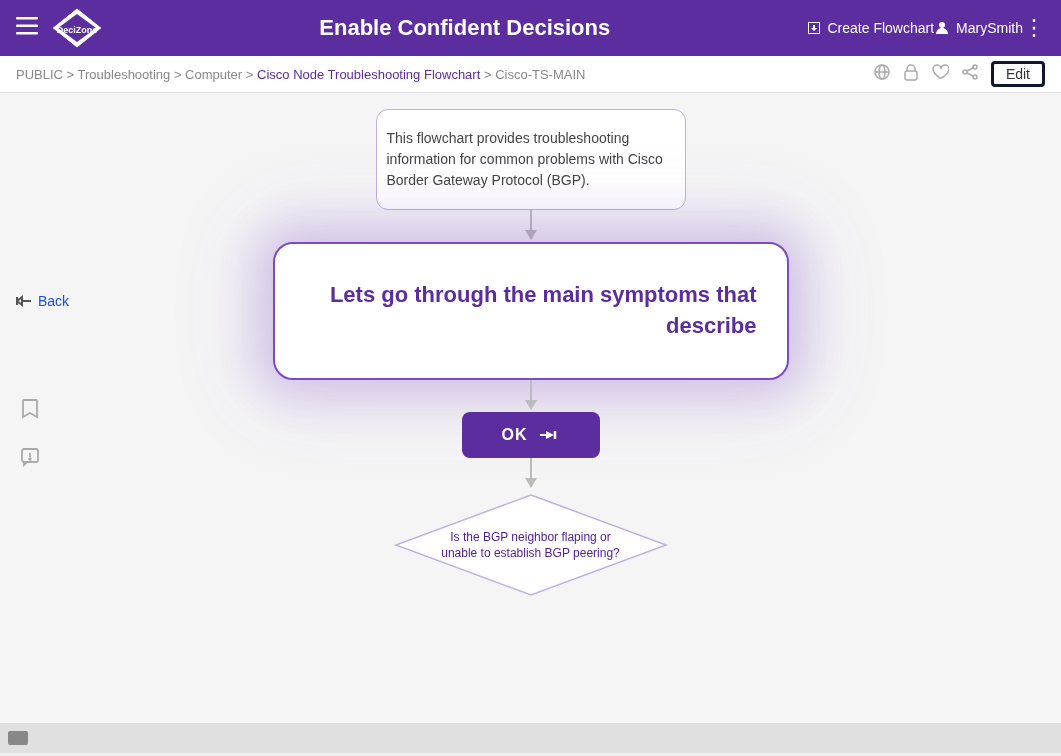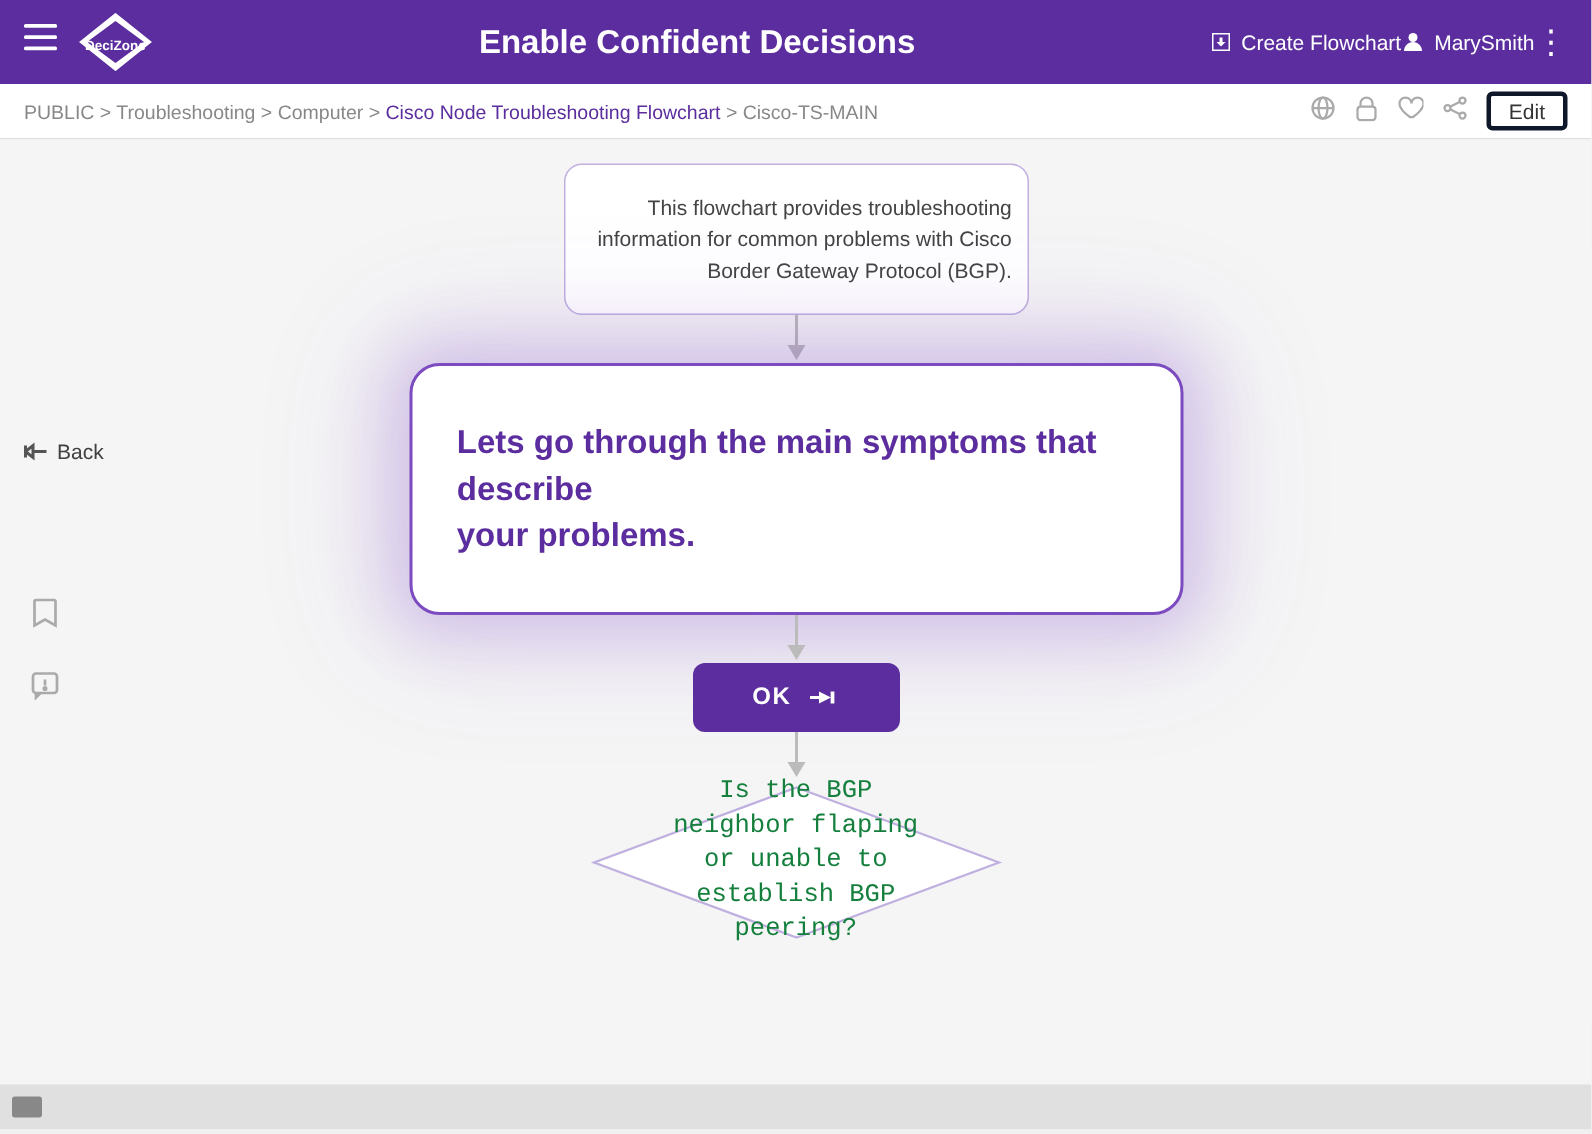--- a/index.html
+++ b/index.html
@@ -119,21 +119,21 @@
     }
 
     
     #back-btn {
       position: absolute;
       left: 16px;
       top: 200px;
       display: flex;
       align-items: center;
       gap: 6px;
-      color: #404040;
+      color: #1d4ed8;
       cursor: pointer;
       font-size: 14px;
       background: none;
       border: none;
     }
 
     
     #flowchart {
       position: absolute;
       left: 0;
@@ -145,35 +145,35 @@
       align-items: center;
     }
 
     
     .info-box {
       background: white;
       border: 1.5px solid #c0b0e0;
       border-radius: 12px;
       width: 310px;
       padding: 18px 10px;
-      text-align: right;
+      text-align: left;
       font-size: 14px;
       color: #444;
       line-height: 1.5;
       margin-top: 20px;
     }
 
     
     .main-box {
       background: white;
       border: 2.5px solid #7c4bc0;
       border-radius: 20px;
       width: 516px;
       padding: 36px 30px;
-      text-align: left;
+      text-align: right;
       font-size: 22px;
       font-weight: bold;
       color: #5b2d9e;
       line-height: 1.4;
       box-shadow: 0 0 40px 15px rgba(120, 60, 200, 0.2), 0 0 80px 30px rgba(120, 60, 200, 0.1);
       margin-top: 0;
     }
 
     
     .ok-btn {
@@ -342,21 +342,20 @@
     </div>
 
     <svg class="arrow-svg" width="20" height="32" viewBox="0 0 20 32">
       <line x1="10" y1="0" x2="10" y2="24" stroke="#bbb" stroke-width="2"></line>
       <polygon points="4,20 10,30 16,20" fill="#bbb"></polygon>
     </svg>
 
     <div class="main-box">
       <span style="color:#5b2d9e;font-size:22px;font-weight:bold;">
         <span>Lets go through the main symptoms that describe</span><br>
-        <span>your problems.</span>
       </span>
     </div>
 
     <svg class="arrow-svg" width="20" height="32" viewBox="0 0 20 32">
       <line x1="10" y1="0" x2="10" y2="24" stroke="#bbb" stroke-width="2"></line>
       <polygon points="4,20 10,30 16,20" fill="#bbb"></polygon>
     </svg>
 
     <button class="ok-btn">
       <span>OK</span>
@@ -371,21 +370,21 @@
 
     <svg class="arrow-svg" width="20" height="32" viewBox="0 0 20 32">
       <line x1="10" y1="0" x2="10" y2="24" stroke="#bbb" stroke-width="2"></line>
       <polygon points="4,20 10,30 16,20" fill="#bbb"></polygon>
     </svg>
 
     <div class="diamond-box" style="position:relative;width:280px;height:110px;">
       <svg width="280" height="110" viewBox="0 0 280 110">
         <polygon points="140,5 275,55 140,105 5,55" fill="white" stroke="#c0b0e0" stroke-width="1.5"></polygon>
       </svg>
-      <div class="diamond-label" style="position:absolute;top:50%;left:50%;transform:translate(-50%,-50%);width:180px;text-align:center;font-size:17px;color:#15803d;line-height:1.35;font-family:Liberation Mono, monospace;">Is the BGP neighbor flaping or unable to establish BGP peering?</div>
+      <div class="diamond-label" style="position:absolute;top:50%;left:50%;transform:translate(-50%,-50%);width:180px;text-align:center;font-size:12px;color:#4c1d95;line-height:1.35;">Is the BGP neighbor flaping or unable to establish BGP peering?</div>
     </div>
 
   </div>
 
   <div id="bottom-bar">
     <div class="bottom-icon"></div>
   </div>
 
 </div>
 

